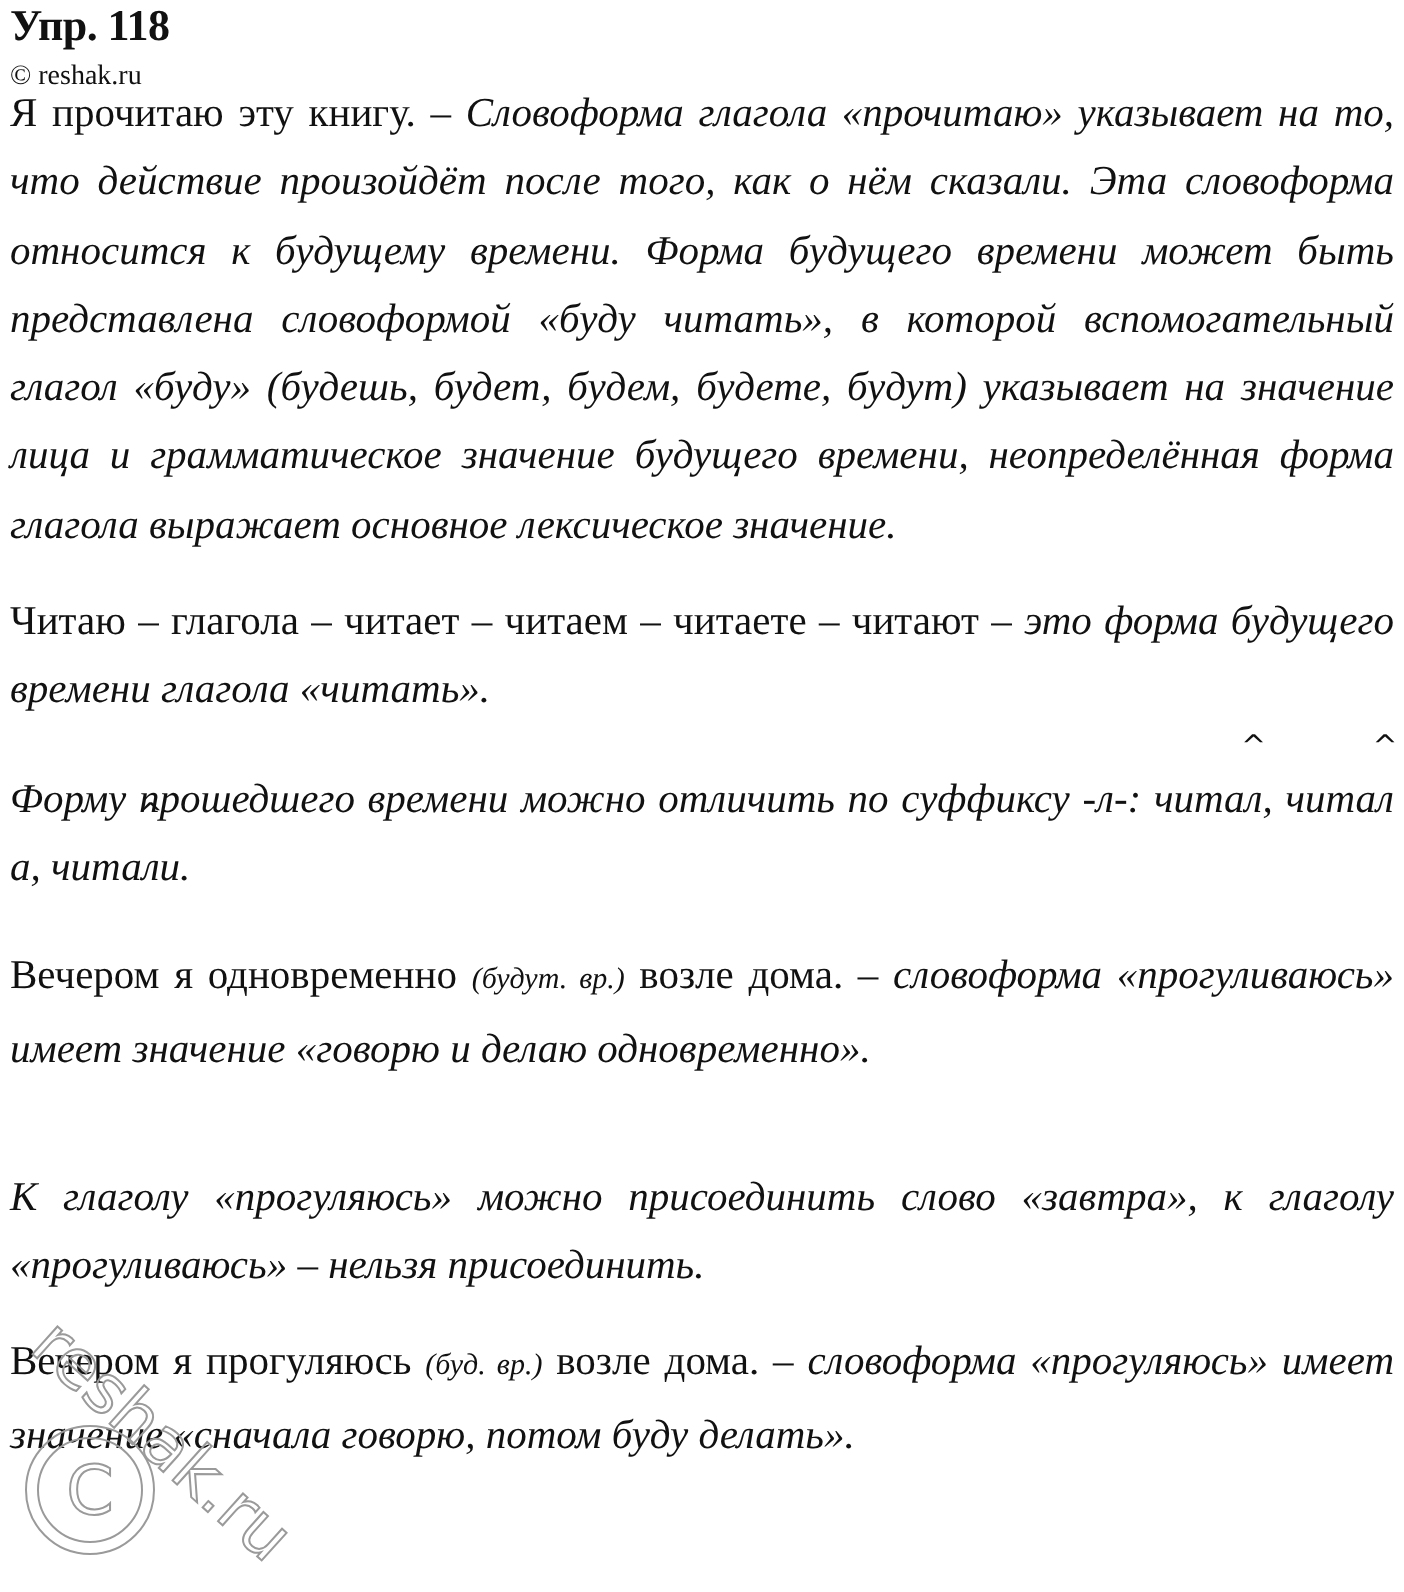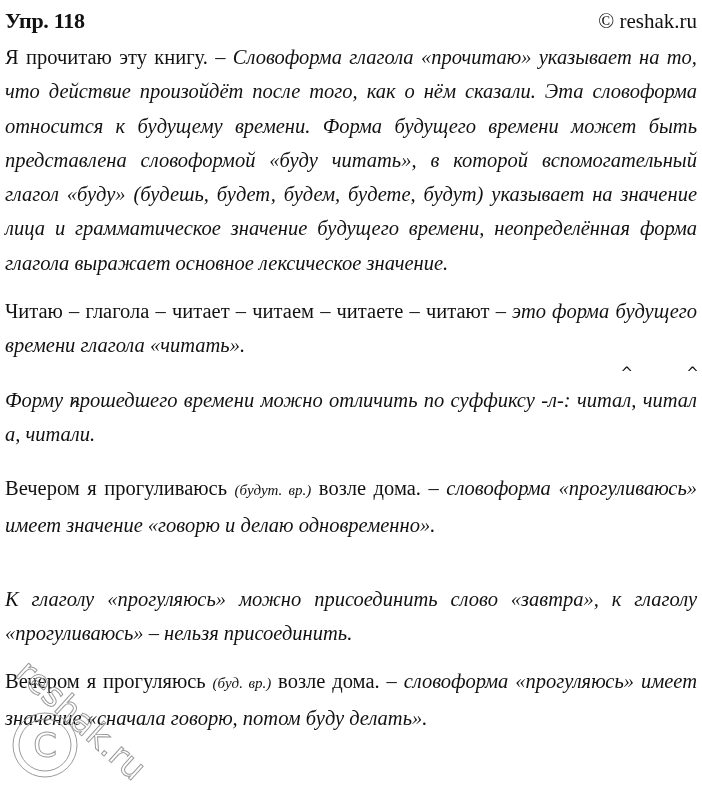--- a/index.html
+++ b/index.html
@@ -16,30 +16,31 @@
       color: #111111;
     }
     .header {
       position: absolute;
       left: 5px;
       right: 5px;
       top: 0;
       height: 34px;
       display: flex;
       justify-content: space-between;
-      align-items: flex-end;
+      align-items: flex-start;
+      flex-direction: column;
     }
     .ex-title {
       font-weight: bold;
       font-size: 22px;
       line-height: 26px;
       letter-spacing: -0.3px;
     }
     .site {
-      font-size: 21px;
+      font-size: 14px;
       line-height: 26px;
       padding-right: 0px;
     }
     .content {
       position: absolute;
       left: 5px;
       top: 40px;
       width: 692px;
       font-size: 20.5px;
       line-height: 34.3px;
@@ -90,21 +91,21 @@
 
   <p class="para">
     <span>Читаю – глагола – читает – читаем – читаете – читают – </span><span class="i">это форма будущего времени глагола «читать».</span>
   </p>
 
   <p class="para i" style="margin-top:20px;">
     <span>Форму прошедшего времени можно отличить по суффиксу -л-: </span><span><span>чита</span><span class="caret-wrap"><span class="caret">^</span><span>л</span></span><span>, </span></span><span><span>чита</span><span class="caret-wrap"><span class="caret">^</span><span>л</span></span><span>а, </span></span><span><span>чита</span><span class="caret-wrap"><span class="caret">^</span><span>л</span></span><span>и.</span></span>
   </p>
 
   <p class="para" style="margin-top:20px;">
-    <span>Вечером я прогуливаюсь </span><span class="small-note">(будут. вр.)</span><span> возле дома. – </span><span class="i">словоформа «прогуливаюсь» имеет значение «говорю и делаю одновременно».</span>
+    <span>Вечером я одновременно </span><span class="small-note">(будут. вр.)</span><span> возле дома. – </span><span class="i">словоформа «прогуливаюсь» имеет значение «говорю и делаю одновременно».</span>
   </p>
 
   <p class="para i">
     <span>К глаголу «прогуляюсь» можно присоединить слово «завтра», к глаголу «прогуливаюсь» – нельзя присоединить.</span>
   </p>
 
   <p class="para">
     <span>Вечером я прогуляюсь </span><span class="small-note">(буд. вр.)</span><span> возле дома. – </span><span class="i">словоформа «прогуляюсь» имеет значение «сначала говорю, потом буду делать».</span>
   </p>
 

